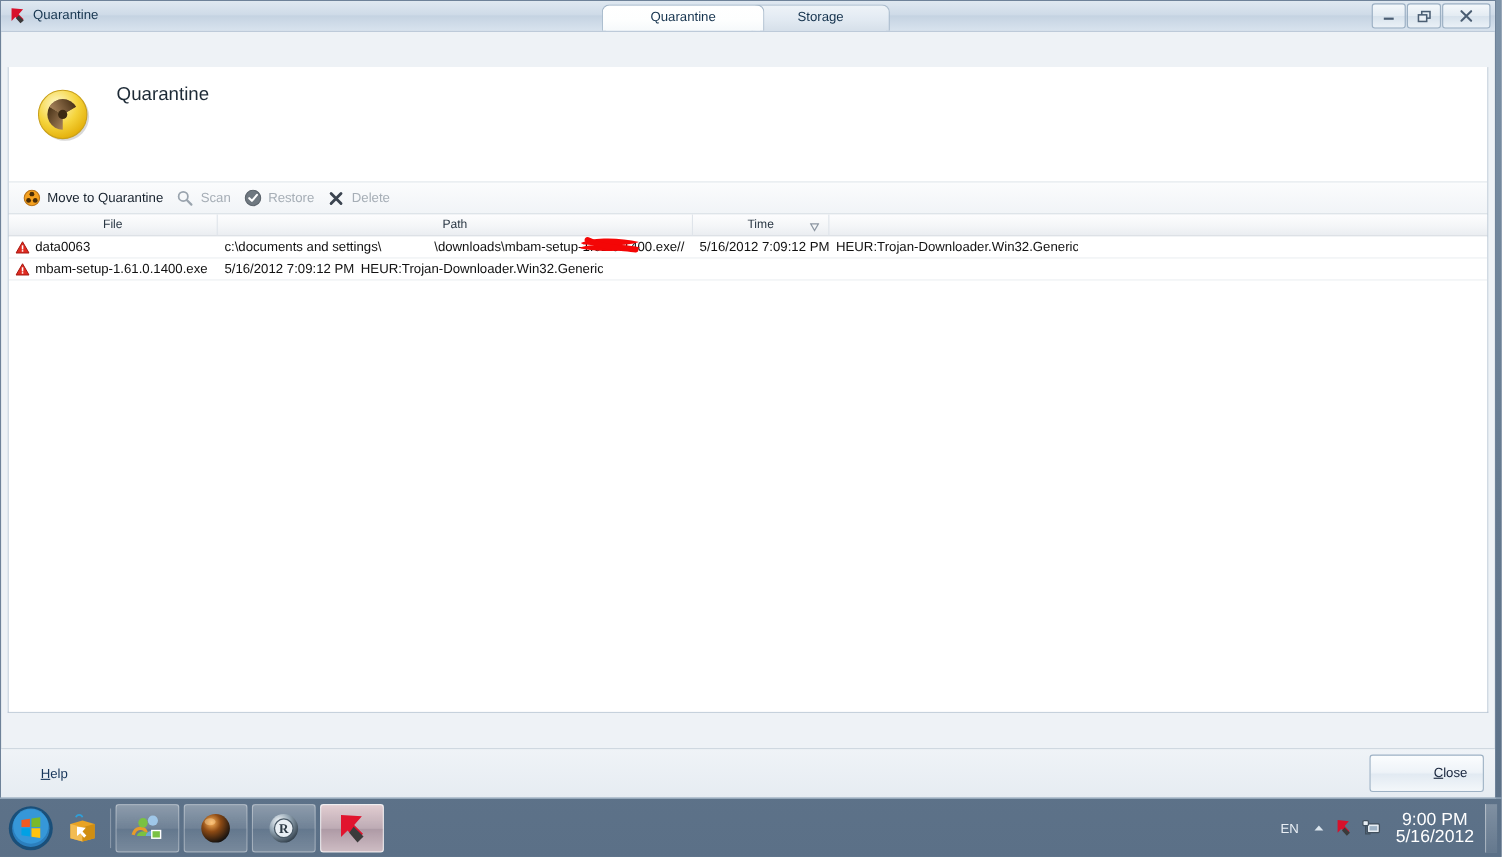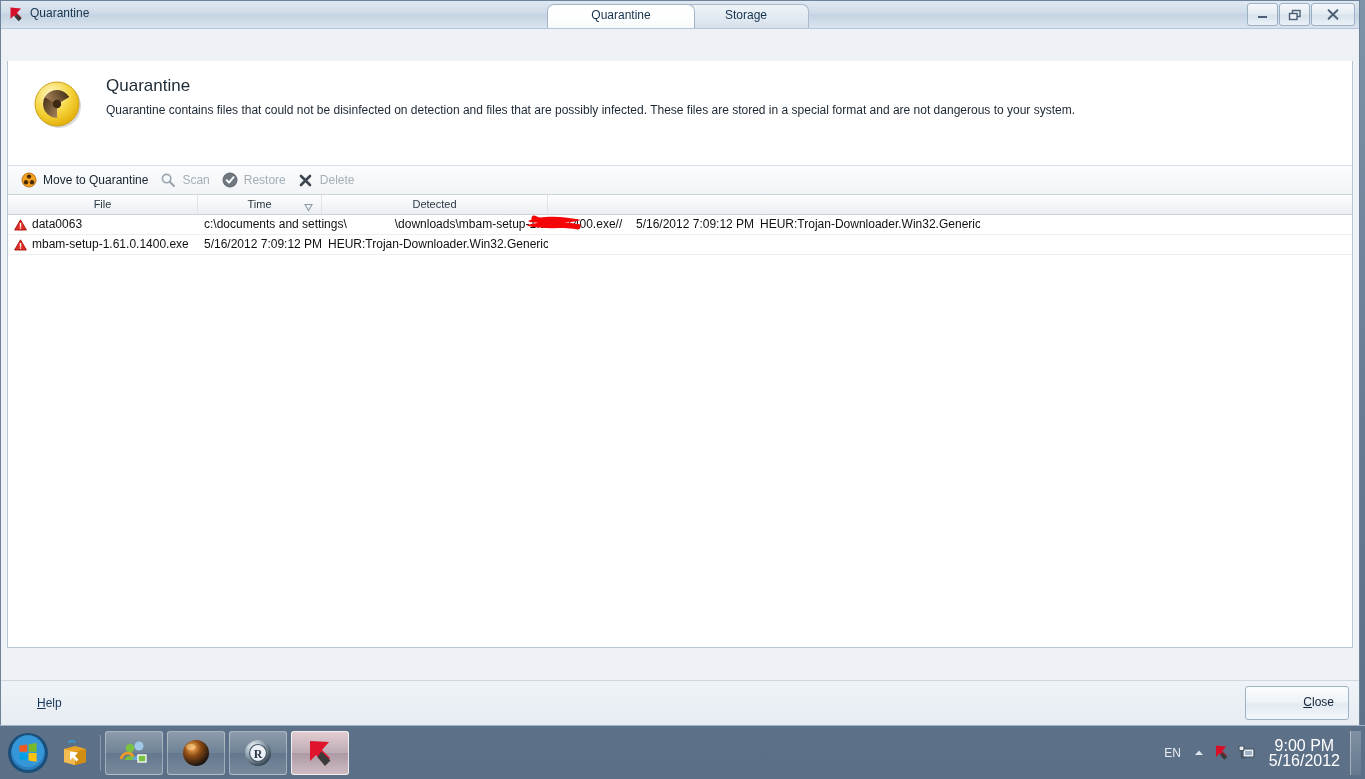--- a/index.html
+++ b/index.html
@@ -202,21 +202,20 @@
             <g fill="url(#gtr)" transform="translate(25,25)">
               <path d="M0,0 L-12,-7 A14,14 0 0 1 12,-7 Z"></path>
               <path d="M0,0 L12,-7 A14,14 0 0 1 0,14 Z" transform="rotate(120)"></path>
               <path d="M0,0 L12,-7 A14,14 0 0 1 0,14 Z" transform="rotate(240)"></path>
               <circle cx="0" cy="0" r="4.2" fill="#3c2a12"></circle>
             </g>
           </svg>
         </div>
         <div class="txt">
           <h1>Quarantine</h1>
-          <p>Quarantine contains files that could not be disinfected on detection and files that are possibly infected. These files are stored in a special format and are not dangerous to your system.</p>
         </div>
       </div>
 
       <div id="toolbar">
 
         <div class="tbitem">
           <span class="ti">
             <svg width="16" height="16" viewBox="0 0 16 16">
               <circle cx="8" cy="8" r="7" fill="#f5a11f" stroke="#b9741a" stroke-width="1"></circle>
               <g fill="#4a2d06">
@@ -257,30 +256,30 @@
             </svg>
           </span>
           <span>Delete</span>
         </div>
       </div>
 
       <div id="colhdr">
         <div class="colh" style="width:190px">
           <span>File</span>
         </div>
+        <div class="colh" style="width:432px">
+          <span>Path</span>
+        </div>
         <div class="colh" style="width:124px">
           <span>Time</span>
           <span class="sortarrow">
             <svg width="9" height="9" viewBox="0 0 9 9">
               <path d="M1 1.5 L8 1.5 L4.5 7.5 Z" fill="none" stroke="#8d97a2" stroke-width="1.1"></path>
             </svg>
           </span>
-        </div>
-        <div class="colh" style="width:226px">
-          <span>Detected</span>
         </div>
         <div class="colh" style="flex:1 1 auto;border-right:none"></div>
       </div>
 
       <div id="list">
 
         <div class="row">
           <div class="cell file" style="width:190px">
             <span class="warnico">
               <svg width="13" height="12" viewBox="0 0 13 12">

